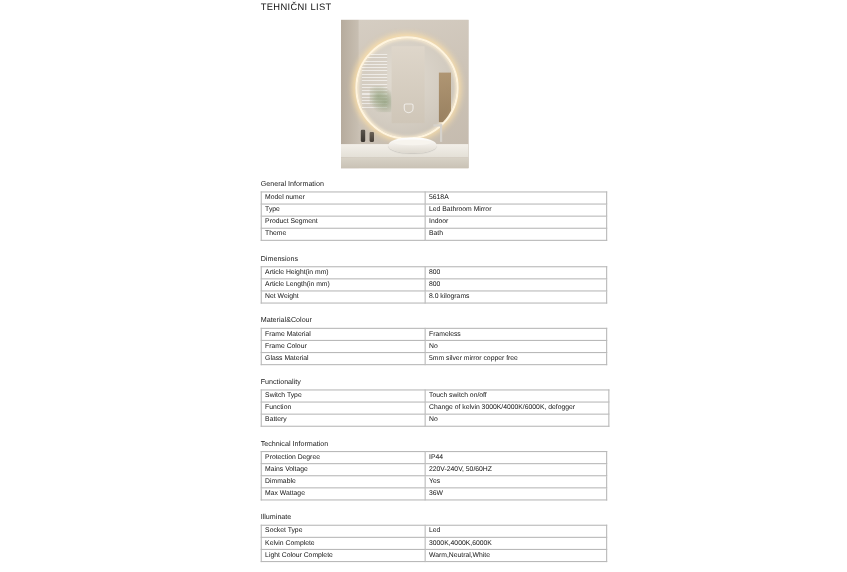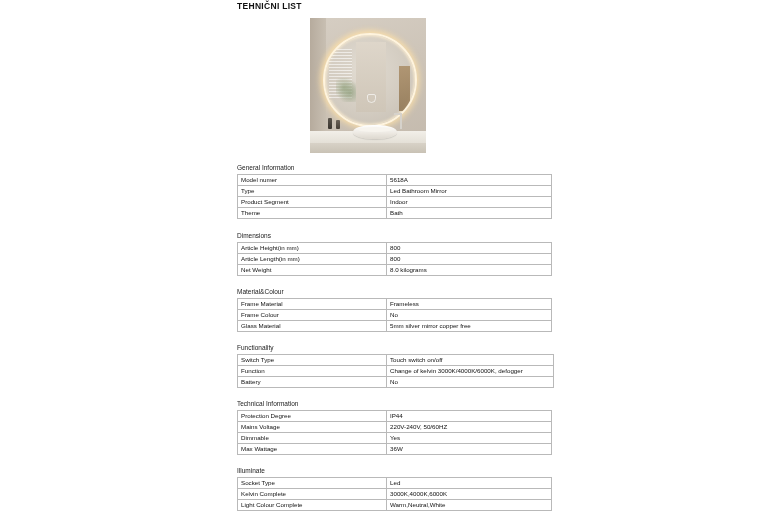--- a/index.html
+++ b/index.html
@@ -15,21 +15,21 @@
     font-family: "Liberation Sans", "DejaVu Sans", sans-serif;
     color: #111111;
   }
 
   
   #doc-title {
     position: absolute;
     left: 237px;
     top: 1px;
     font-size: 8.5px;
-    font-weight: bold;
+    font-weight: normal;
     letter-spacing: 0.3px;
     line-height: 11px;
     white-space: nowrap;
   }
 
   
   #product-photo {
     position: absolute;
     left: 310px;
     top: 18px;

